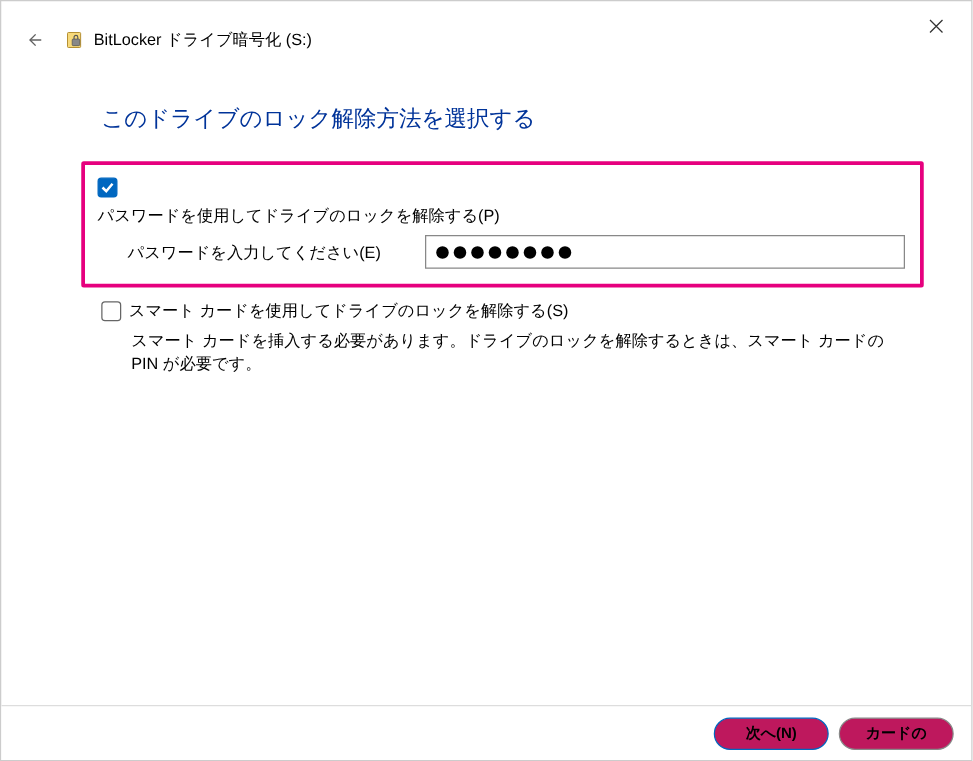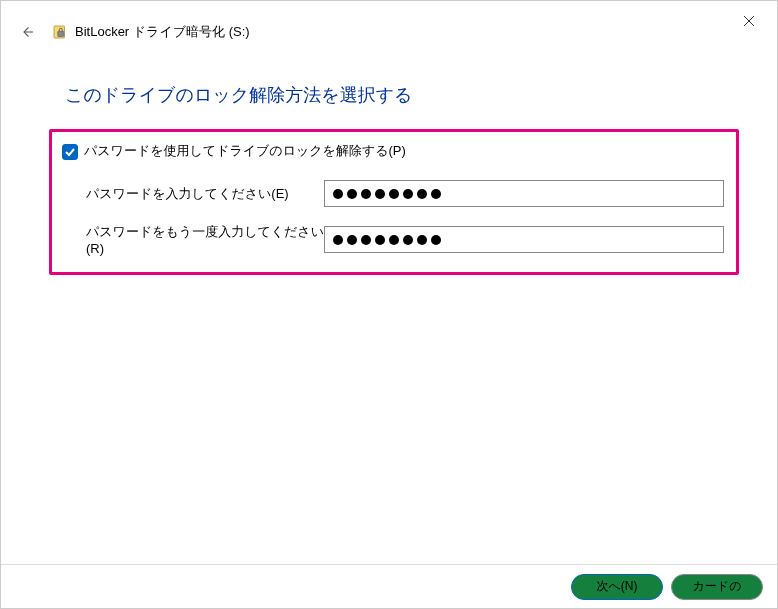--- a/index.html
+++ b/index.html
@@ -49,41 +49,42 @@
     top: 6px;
     right: 8px;
     width: 40px;
     height: 28px;
     display: flex;
     align-items: center;
     justify-content: center;
     color: #333;
   }
   .content {
-    padding: 28px 56px 0 64px;
+    padding: 28px 56px 0 80px;
   }
   .heading {
     color: #003399;
     font-size: 18px;
     font-weight: 400;
     margin: 12px 0 22px 0;
   }
   .highlight-box {
     border: 3px solid #e6007e;
     border-radius: 2px;
     padding: 10px 12px 12px 10px;
     margin-bottom: 10px;
     margin-left: -16px;
     margin-right: -18px;
   }
   .option-row {
     display: flex;
-    align-items: flex-end;
+    align-items: flex-start;
     gap: 6px;
-    margin-bottom: 20px;
+    margin-bottom: 6px;
+    flex-direction: column;
   }
   .checkbox {
     width: 16px;
     height: 16px;
     border: 1px solid #666;
     border-radius: 3px;
     display: inline-flex;
     align-items: center;
     justify-content: center;
     flex-shrink: 0;
@@ -97,21 +98,21 @@
   .checkbox.checked svg { display: block; }
   .checkbox svg { display: none; }
   .hint {
     margin: 6px 0 16px 24px;
     font-size: 13px;
   }
   .field-row {
     display: flex;
     align-items: center;
     margin-left: 24px;
-    margin-bottom: 16px;
+    margin-bottom: 0;
   }
   .field-label {
     width: 238px;
     font-size: 13px;
   }
   .pw-input {
     flex: 1;
     height: 27px;
     border: 1px solid #888;
     padding: 0 8px;
@@ -153,26 +154,27 @@
     justify-content: flex-end;
     align-items: center;
     padding: 0 14px;
     gap: 8px;
     background: #fff;
   }
   .btn {
     min-width: 92px;
     height: 26px;
     border: 1px solid #888;
-    background: #15803d;
+    background: #be185d;
     font-size: 12px;
     font-family: inherit;
     border-radius: 13px;
     padding: 0 12px;
     cursor: pointer;
+    font-weight: bold;
   }
   .btn.primary {
     border-color: #0067c0;
   }
 </style>
 </head>
 <body>
 
 <div class="titlebar">
   <div class="back-arrow">
@@ -218,35 +220,27 @@
             <span></span>
             <span></span>
             <span></span>
             <span></span>
             <span></span>
             <span></span>
         </div>
       </div>
     </div>
 
-    <div class="field-row" style="margin-bottom:4px">
-      <div class="field-label">パスワードをもう一度入力してください(R)</div>
-      <div class="pw-input">
-        <div class="pw-dots">
-          <span></span>
-            <span></span>
-            <span></span>
-            <span></span>
-            <span></span>
-            <span></span>
-            <span></span>
-            <span></span>
-        </div>
-      </div>
-    </div>
-  </div>
-
+  </div>
+
+  <div class="smartcard-row">
+    <span class="checkbox">
+      
+    </span>
+    <span>スマート カードを使用してドライブのロックを解除する(S)</span>
+  </div>
+  <div class="smartcard-hint">スマート カードを挿入する必要があります。ドライブのロックを解除するときは、スマート カードの PIN が必要です。</div>
 </div>
 
 <div class="footer">
   <button class="btn primary">次へ(N)</button>
   <button class="btn">カードの</button>
 </div>
 
 </body></html>

